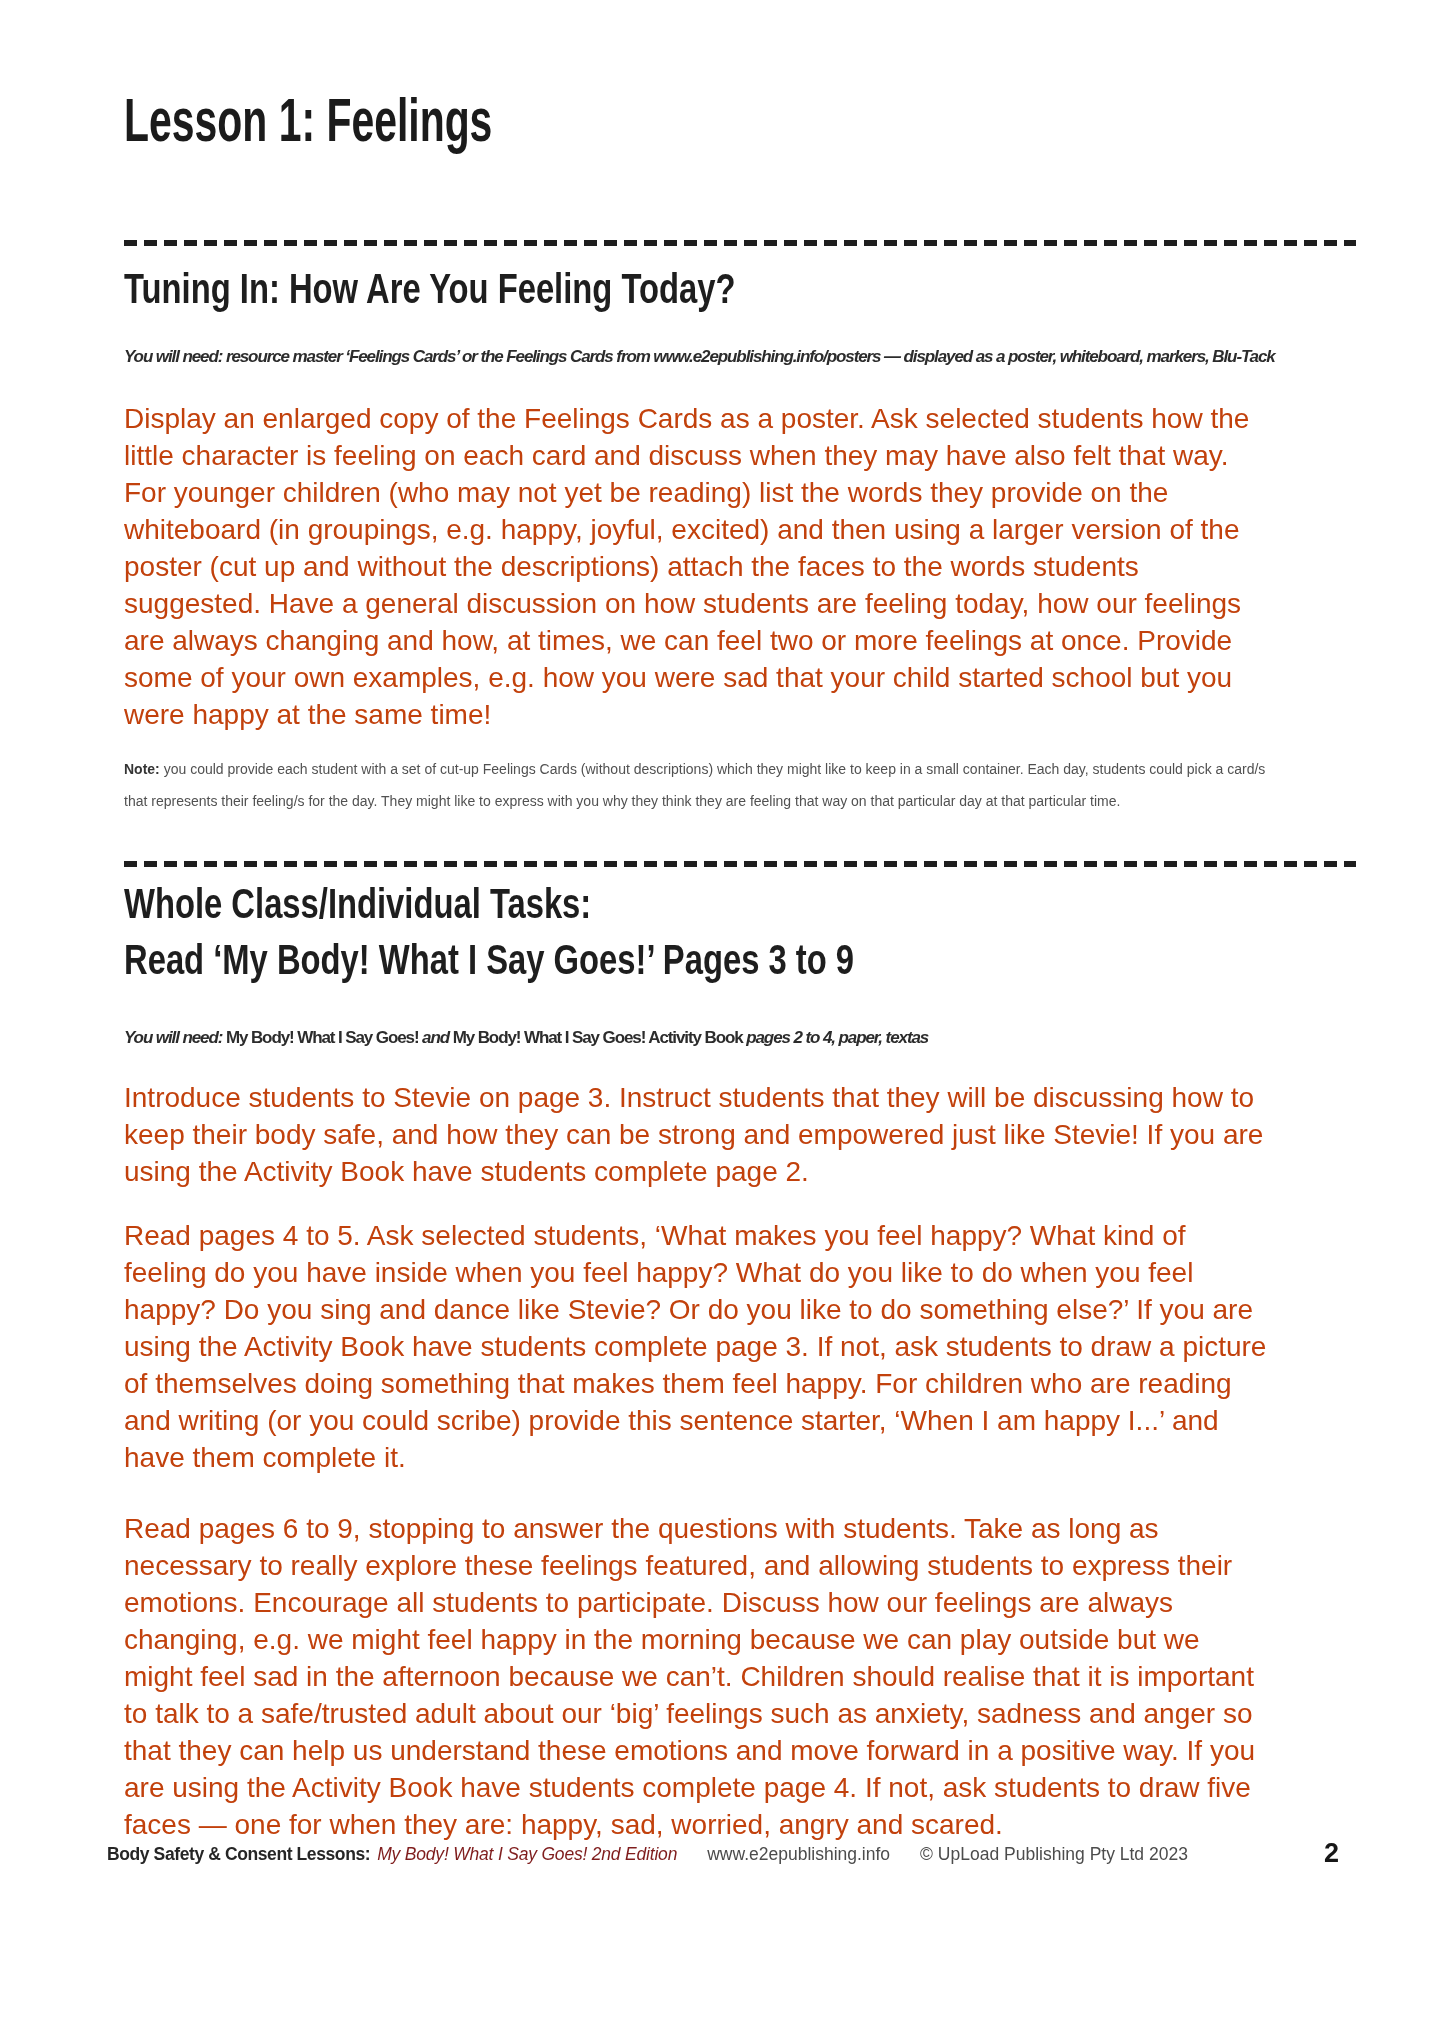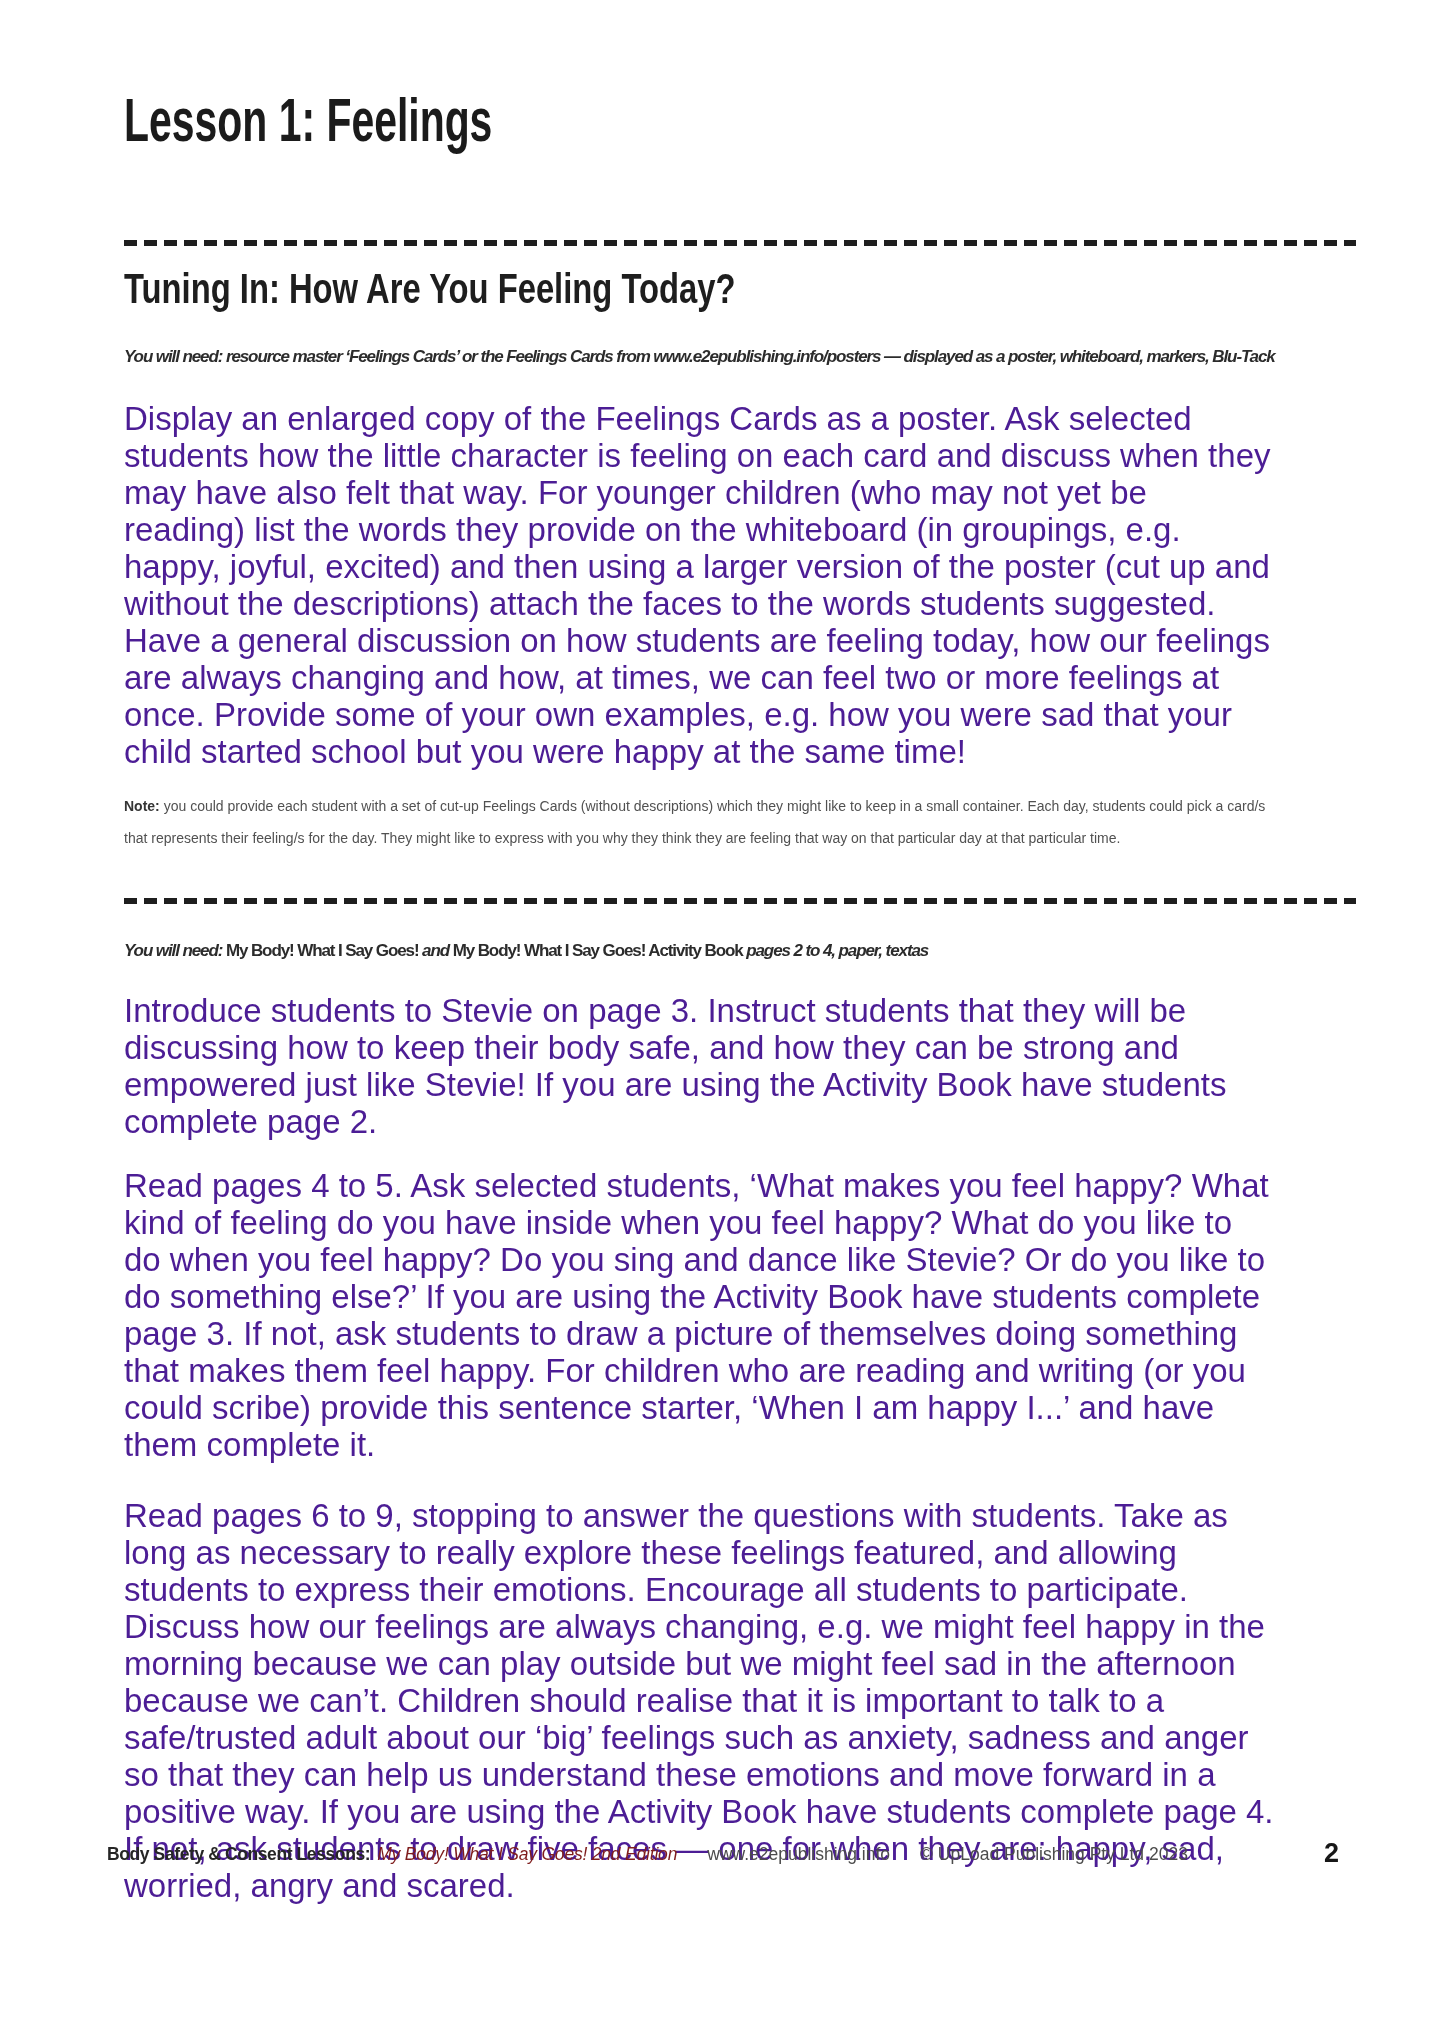--- a/index.html
+++ b/index.html
@@ -32,21 +32,21 @@
   .heading-2 { margin-top:12px; }
 
   .materials {
     font-weight:bold; font-style:italic; font-size:17px; line-height:30px;
     letter-spacing:-1.1px; color:#2c2c2c; max-width:1205px;
   }
   .materials-1 { margin-top:24px; }
   .materials-2 { margin-top:32px; }
   .materials .book-title { font-style:normal; }
 
-  p.body-para { font-size:33px; line-height:37px; color:#4c1d95; max-width:1150px; }
+  p.body-para { font-size:28px; line-height:37px; color:#c2410c; max-width:1150px; }
   .para-display { margin-top:28px; }
   .para-intro   { margin-top:26px; }
   .para-read45  { margin-top:27px; }
   .para-read69  { margin-top:34px; }
 
   .note {
     margin-top:20px; font-size:14px; line-height:32px; color:#515151; max-width:1150px;
   }
   .note .note-label { font-weight:bold; color:#353535; }
 
@@ -78,20 +78,24 @@
   </h2>
 
   <p class="materials materials-1"><span>You will need: resource master ‘Feelings Cards’ or the Feelings Cards from www.e2epublishing.info/posters — displayed as a poster, whiteboard, markers, Blu-Tack</span></p>
 
   <p class="body-para para-display">Display an enlarged copy of the Feelings Cards as a poster. Ask selected students how the little character is feeling on each card and discuss when they may have also felt that way. For younger children (who may not yet be reading) list the words they provide on the whiteboard (in groupings, e.g. happy, joyful, excited) and then using a larger version of the poster (cut up and without the descriptions) attach the faces to the words students suggested. Have a general discussion on how students are feeling today, how our feelings are always changing and how, at times, we can feel two or more feelings at once. Provide some of your own examples, e.g. how you were sad that your child started school but you were happy at the same time!</p>
 
   <p class="note"><span class="note-label">Note:</span><span> you could provide each student with a set of cut-up Feelings Cards (without descriptions) which they might like to keep in a small container. Each day, students could pick a card/s that represents their feeling/s for the day. They might like to express with you why they think they are feeling that way on that particular day at that particular time.</span></p>
 
   <div class="divider divider-2"></div>
 
+  <h2 class="section-heading heading-2">
+    <span class="h2-squish">Whole Class/Individual Tasks:</span><br>
+    <span class="h2-squish">Read ‘My Body! What I Say Goes!’ Pages 3 to 9</span>
+  </h2>
 
   <p class="materials materials-2"><span>You will need: </span><span class="book-title">My Body! What I Say Goes! </span><span>and </span><span class="book-title">My Body! What I Say Goes! Activity Book </span><span>pages 2 to 4, paper, textas</span></p>
 
   <p class="body-para para-intro">Introduce students to Stevie on page 3. Instruct students that they will be discussing how to keep their body safe, and how they can be strong and empowered just like Stevie! If you are using the Activity Book have students complete page 2.</p>
 
   <p class="body-para para-read45">Read pages 4 to 5. Ask selected students, ‘What makes you feel happy? What kind of feeling do you have inside when you feel happy? What do you like to do when you feel happy? Do you sing and dance like Stevie? Or do you like to do something else?’ If you are using the Activity Book have students complete page 3. If not, ask students to draw a picture of themselves doing something that makes them feel happy. For children who are reading and writing (or you could scribe) provide this sentence starter, ‘When I am happy I...’ and have them complete it.</p>
 
   <p class="body-para para-read69">Read pages 6 to 9, stopping to answer the questions with students. Take as long as necessary to really explore these feelings featured, and allowing students to express their emotions. Encourage all students to participate. Discuss how our feelings are always changing, e.g. we might feel happy in the morning because we can play outside but we might feel sad in the afternoon because we can’t. Children should realise that it is important to talk to a safe/trusted adult about our ‘big’ feelings such as anxiety, sadness and anger so that they can help us understand these emotions and move forward in a positive way. If you are using the Activity Book have students complete page 4. If not, ask students to draw five faces — one for when they are: happy, sad, worried, angry and scared.</p>
 
 </div>

